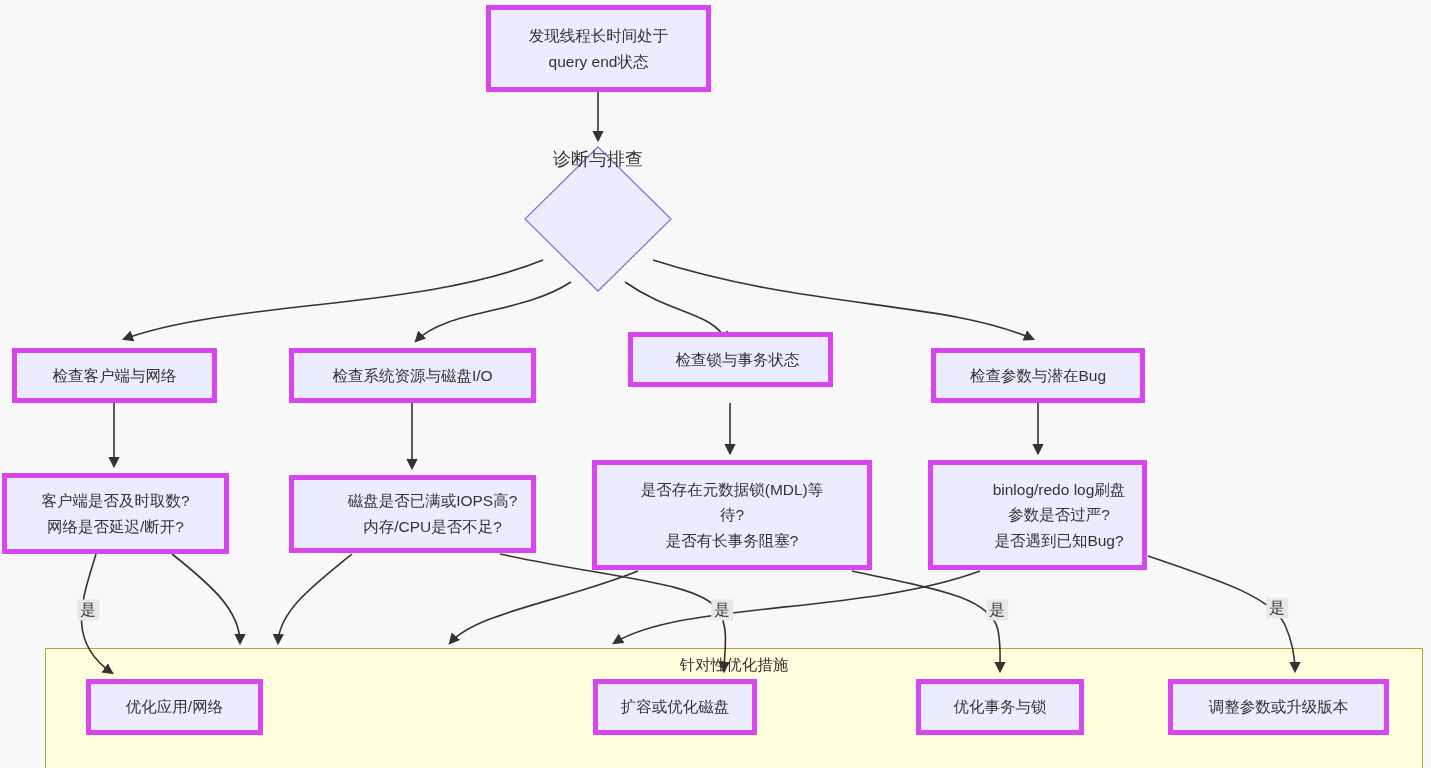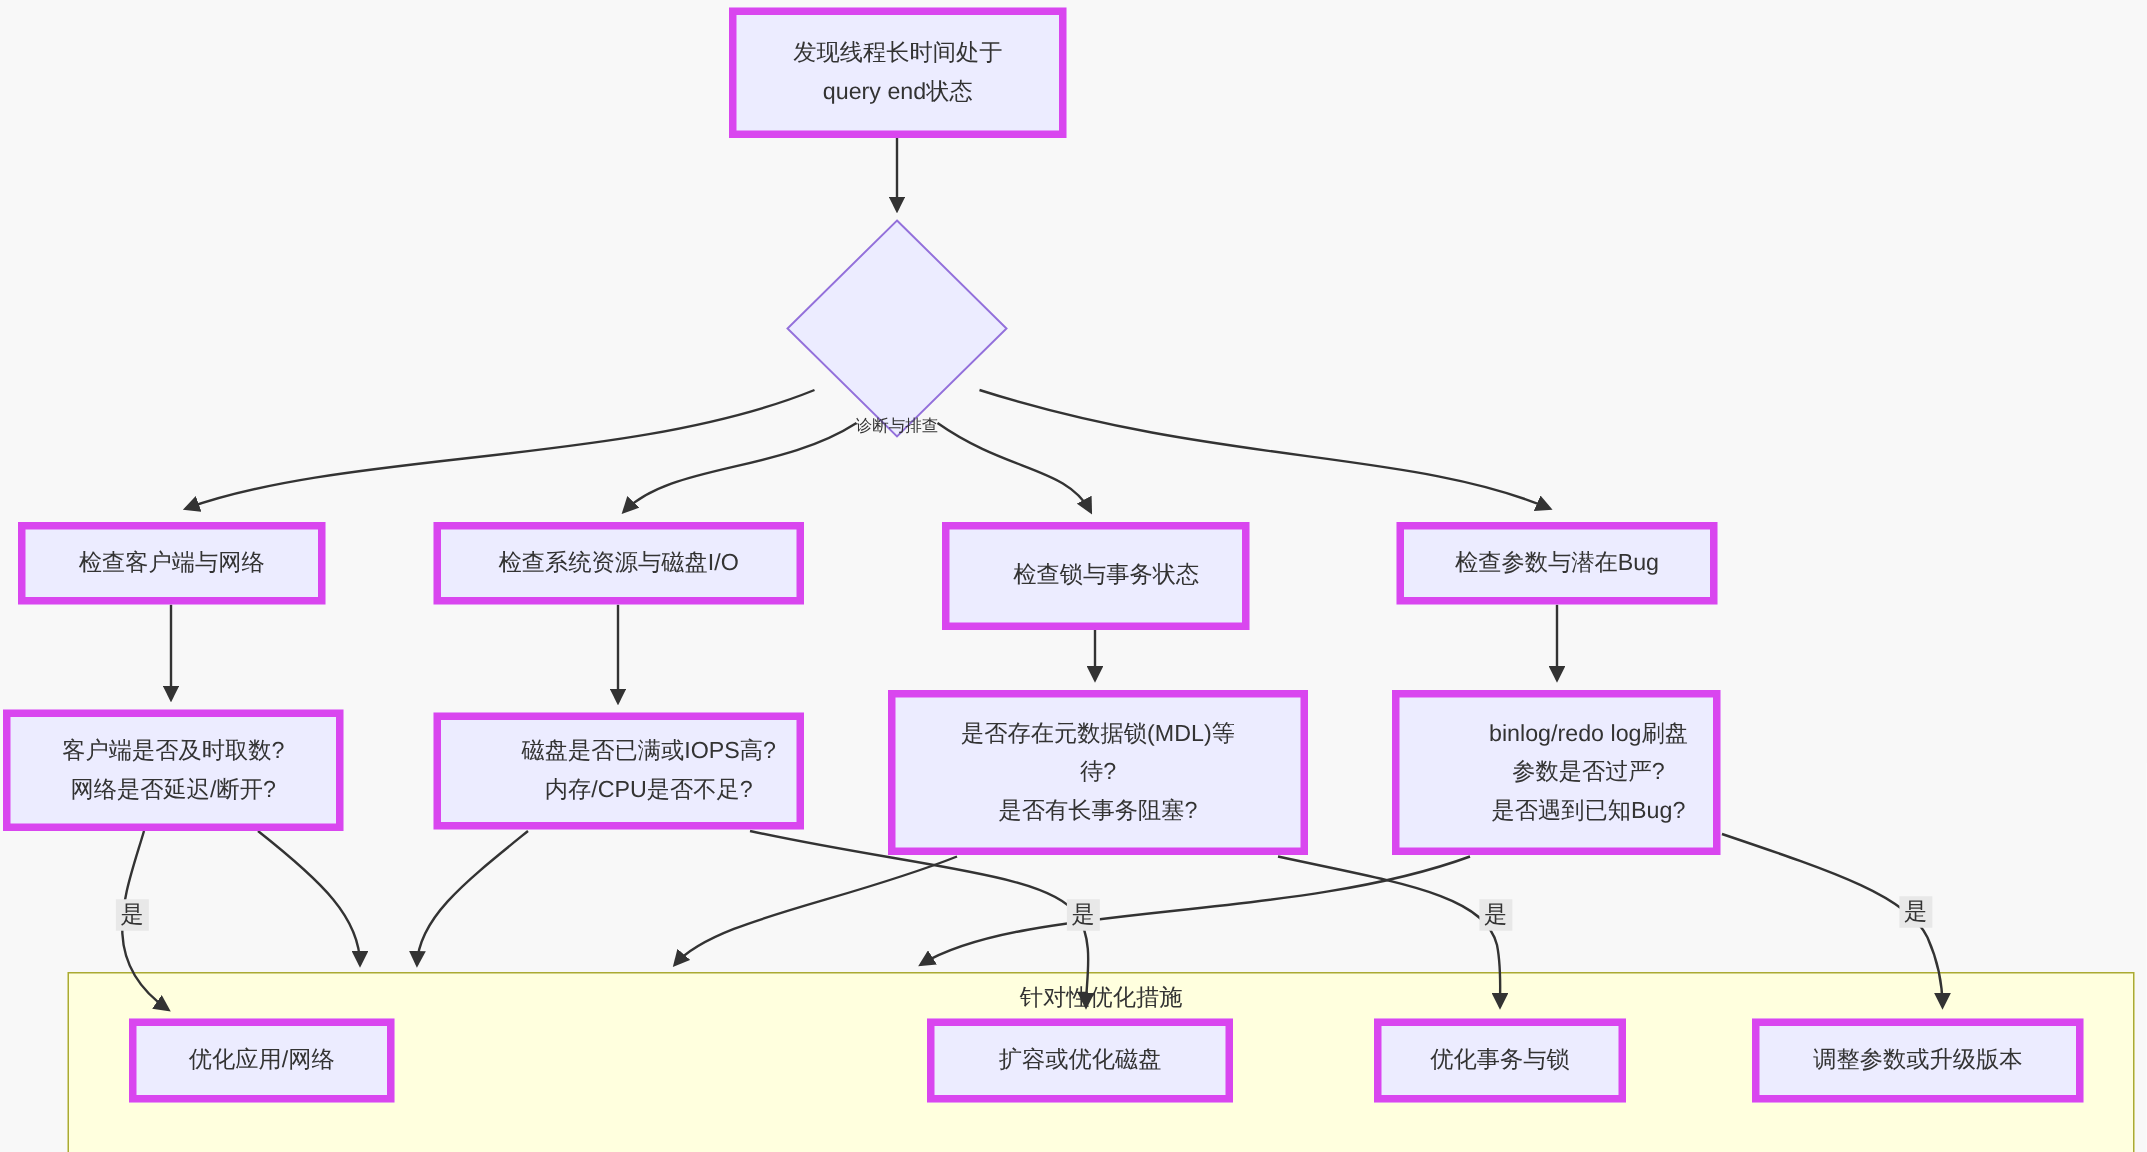--- a/index.html
+++ b/index.html
@@ -20,22 +20,22 @@
     position:absolute;left:0;top:0;z-index:3;pointer-events:none;
   }
   .node{
     position:absolute;background:#ECECFF;border:5px solid #d946ef;
     display:flex;align-items:center;justify-content:center;
     text-align:center;color:#333;font-size:15.5px;line-height:1.65;
     z-index:4;box-sizing:border-box;
   }
   .node span{white-space:pre-line;padding:0 8px;}
   .diamond-label{
-    position:absolute;z-index:4;color:#333;font-size:11px;
-    display:flex;align-items:flex-end;justify-content:center;text-align:center;
+    position:absolute;z-index:4;color:#333;font-size:18px;
+    display:flex;align-items:flex-start;justify-content:center;text-align:center;
   }
   .edge-label{
     position:absolute;transform:translate(-50%,-50%);
     background:#e8e8e8;padding:0 3px;font-size:15.5px;color:#333;z-index:5;
   }
 </style>
 </head>
 <body>
 
 <div id="canvas">
@@ -80,21 +80,21 @@
   <div class="diamond-label" style="left:525px;top:147px;width:146px;height:144px;">
     <span>诊断与排查</span>
   </div>
 
   <div class="node" style="left:12px;top:348px;width:205px;height:55px;">
     <span>检查客户端与网络</span>
   </div>
   <div class="node" style="left:289px;top:348px;width:247px;height:55px;">
     <span>检查系统资源与磁盘I/O</span>
   </div>
-  <div class="node" style="left:628px;top:348px;width:205px;height:72px;padding-left:14px;">
+  <div class="node" style="left:628px;top:332px;width:205px;height:55px;padding-left:14px;">
     <span>检查锁与事务状态</span>
   </div>
   <div class="node" style="left:931px;top:348px;width:214px;height:55px;">
     <span>检查参数与潜在Bug</span>
   </div>
 
   <div class="node" style="left:2px;top:473px;width:227px;height:81px;">
     <span>客户端是否及时取数?
 网络是否延迟/断开?</span>
   </div>
@@ -109,21 +109,21 @@
   </div>
   <div class="node" style="left:928px;top:460px;width:219px;height:110px;padding-left:43px;">
     <span>binlog/redo log刷盘
 参数是否过严?
 是否遇到已知Bug?</span>
   </div>
 
   <div class="node" style="left:86px;top:679px;width:177px;height:56px;">
     <span>优化应用/网络</span>
   </div>
-  <div class="node" style="left:618px;top:679px;width:204px;height:56px;">
+  <div class="node" style="left:593px;top:679px;width:164px;height:56px;">
     <span>扩容或优化磁盘</span>
   </div>
   <div class="node" style="left:916px;top:679px;width:168px;height:56px;">
     <span>优化事务与锁</span>
   </div>
   <div class="node" style="left:1168px;top:679px;width:221px;height:56px;">
     <span>调整参数或升级版本</span>
   </div>
 
   <div class="edge-label" style="left:88px;top:610px;">是</div>

